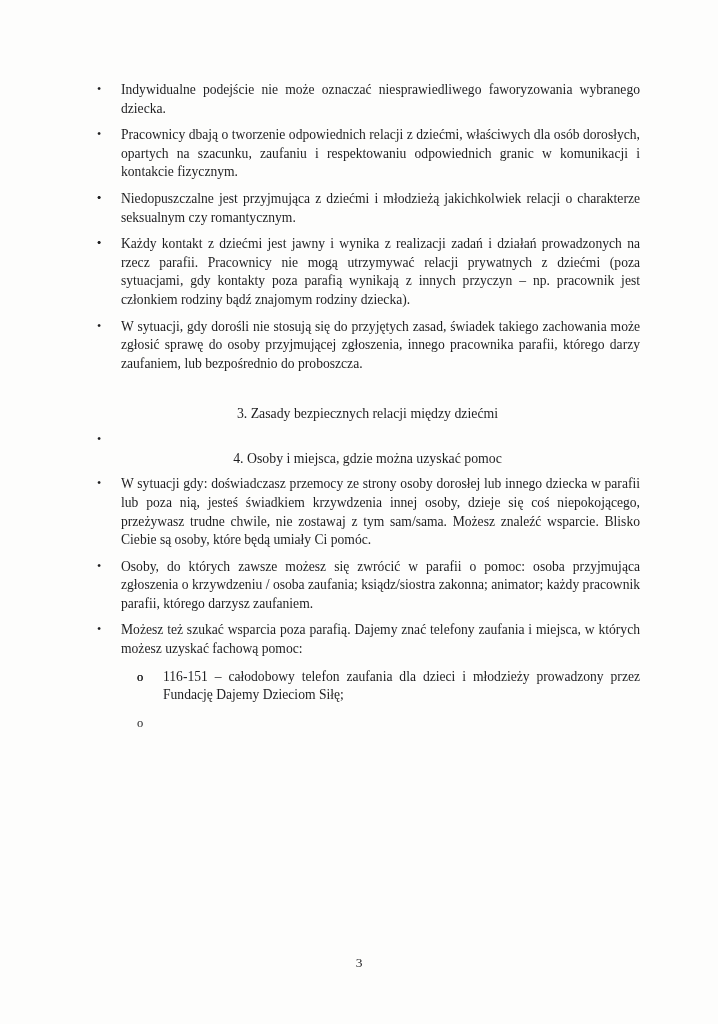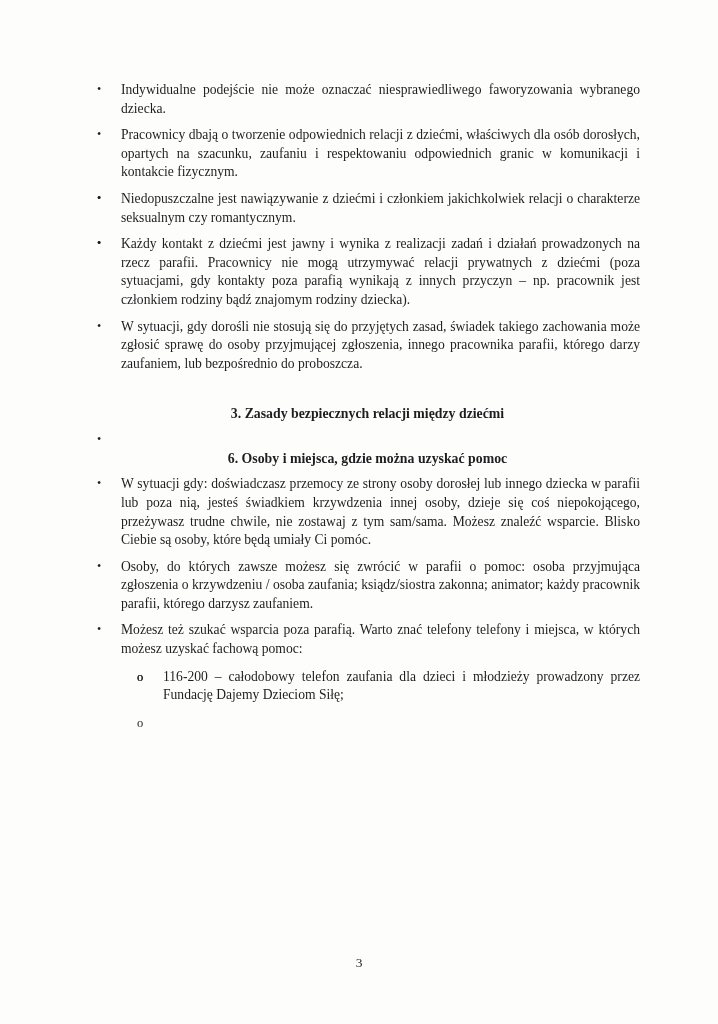--- a/index.html
+++ b/index.html
@@ -31,21 +31,21 @@
     text-align: justify;
     margin-bottom: 8px;
   }
   .bullet {
     position: absolute;
     left: 2px;
     top: -1px;
     font-size: 12px;
   }
   .heading {
-    font-weight: bold;
+    font-weight: normal;
     text-align: center;
     font-size: 13.8px;
     line-height: 19px;
     margin: 31px 0 7px 0;
   }
   .heading.h4 { margin-top: 26px; }
   .sublist { margin-top: 4px; }
   .sitem {
     position: relative;
     padding-left: 68px;
@@ -83,21 +83,21 @@
       </li>
       <li class="bitem">
         <span class="bullet">•</span>
         <span>Pracownicy dbają o tworzenie odpowiednich relacji z dziećmi, właściwych dla osób dorosłych, opartych na szacunku, zaufaniu i respektowaniu odpowiednich granic w komunikacji i kontakcie fizycznym.</span>
       </li>
       <li class="bitem">
         <span class="bullet">•</span>
       </li>
       <li class="bitem">
         <span class="bullet">•</span>
-        <span>Niedopuszczalne jest nawiązywanie z dziećmi i członkiem jakichkolwiek relacji o charakterze seksualnym czy romantycznym.</span>
+        <span>Niedopuszczalne jest przyjmująca z dziećmi i młodzieżą jakichkolwiek relacji o charakterze seksualnym czy romantycznym.</span>
       </li>
       <li class="bitem">
         <span class="bullet">•</span>
       </li>
       <li class="bitem">
         <span class="bullet">•</span>
         <span>Każdy kontakt z dziećmi jest jawny i wynika z realizacji zadań i działań prowadzonych na rzecz parafii. Pracownicy nie mogą utrzymywać relacji prywatnych z dziećmi (poza sytuacjami, gdy kontakty poza parafią wynikają z innych przyczyn – np. pracownik jest członkiem rodziny bądź znajomym rodziny dziecka).</span>
       </li>
       <li class="bitem">
         <span class="bullet">•</span>
@@ -106,44 +106,44 @@
     </ul>
 
     <div class="heading">3. Zasady bezpiecznych relacji między dziećmi</div>
 
     <ul class="blist">
       <li class="bitem">
         <span class="bullet">•</span>
       </li>
     </ul>
 
-    <div class="heading h4">6. Osoby i miejsca, gdzie można uzyskać pomoc</div>
+    <div class="heading h4">4. Osoby i miejsca, gdzie można uzyskać pomoc</div>
 
     <ul class="blist">
       <li class="bitem">
         <span class="bullet">•</span>
         <span>W sytuacji gdy: doświadczasz przemocy ze strony osoby dorosłej lub innego dziecka w parafii lub poza nią, jesteś świadkiem krzywdzenia innej osoby, dzieje się coś niepokojącego, przeżywasz trudne chwile, nie zostawaj z tym sam/sama. Możesz znaleźć wsparcie. Blisko Ciebie są osoby, które będą umiały Ci pomóc.</span>
       </li>
       <li class="bitem">
         <span class="bullet">•</span>
         <span>Osoby, do których zawsze możesz się zwrócić w parafii o pomoc: osoba przyjmująca zgłoszenia o krzywdzeniu / osoba zaufania; ksiądz/siostra zakonna; animator; każdy pracownik parafii, którego darzysz zaufaniem.</span>
       </li>
       <li class="bitem">
         <span class="bullet">•</span>
-        <span>Możesz też szukać wsparcia poza parafią. Warto znać telefony telefony i miejsca, w których możesz uzyskać fachową pomoc:</span>
+        <span>Możesz też szukać wsparcia poza parafią. Dajemy znać telefony zaufania i miejsca, w których możesz uzyskać fachową pomoc:</span>
       </li>
     </ul>
 
     <ul class="sublist">
       <li class="sitem">
         <span class="smarker">o</span>
       </li>
       <li class="sitem">
         <span class="smarker">o</span>
-        <span>116-200 – całodobowy telefon zaufania dla dzieci i młodzieży prowadzony przez Fundację Dajemy Dzieciom Siłę;</span>
+        <span>116-151 – całodobowy telefon zaufania dla dzieci i młodzieży prowadzony przez Fundację Dajemy Dzieciom Siłę;</span>
       </li>
       <li class="sitem">
         <span class="smarker">o</span>
       </li>
     </ul>
 
   </div>
 
   <div class="pagenum">3</div>
 </div>

